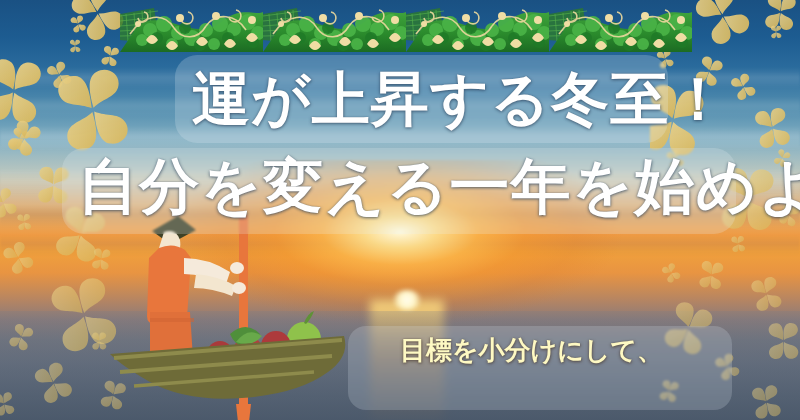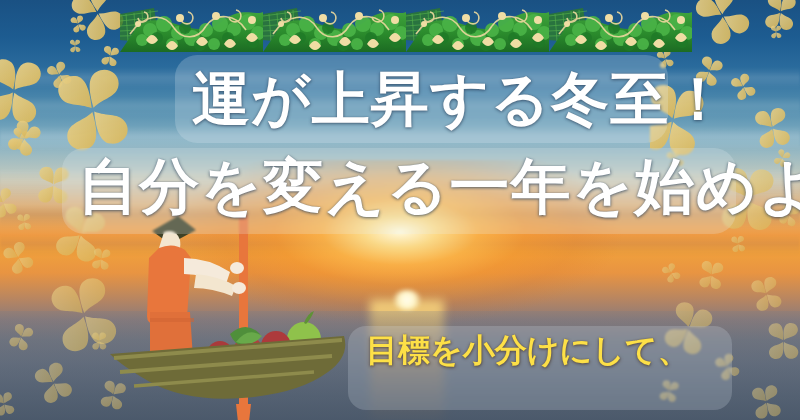--- a/index.html
+++ b/index.html
@@ -114,29 +114,30 @@
     text-shadow:
        0 0 1px rgba(60,80,100,.55),
        1px 1px 3px rgba(40,60,85,.45),
       -1px 1px 3px rgba(40,60,85,.35);
   }
   #title-1{left:192px;top:66px;font-size:58px;line-height:66px;}
   #title-2{left:78px;top:152px;font-size:60px;line-height:70px;}
 
   .sub-line{
     position:absolute;
-    color:#fde047;
+    color:#fef9c3;
     font-weight:bold;
     white-space:nowrap;
-    font-size:32px;
+    font-size:26px;
     line-height:33px;
     text-shadow:
        0 0 1px rgba(70,55,45,.55),
        1px 1px 3px rgba(70,50,35,.5),
       -1px 1px 3px rgba(70,50,35,.3);
+    margin-left: 34px;
   }
   #sub-1{left:366px;top:334px;}
   #sub-2{left:404px;top:371px;}
 
   
   #boat-scene{position:absolute;left:108px;top:206px;width:272px;height:214px;}
   #boat-scene svg{display:block;overflow:visible;}
 </style>
 </head>
 <body>

